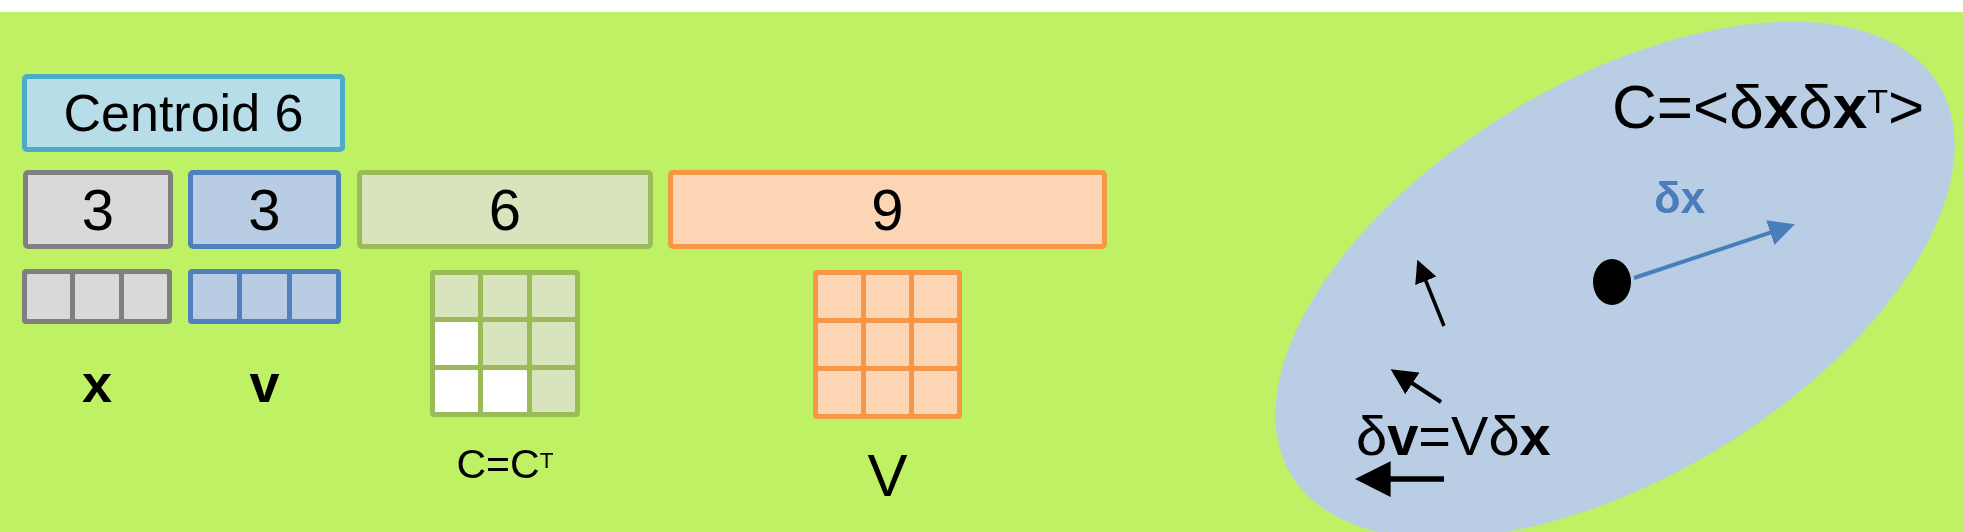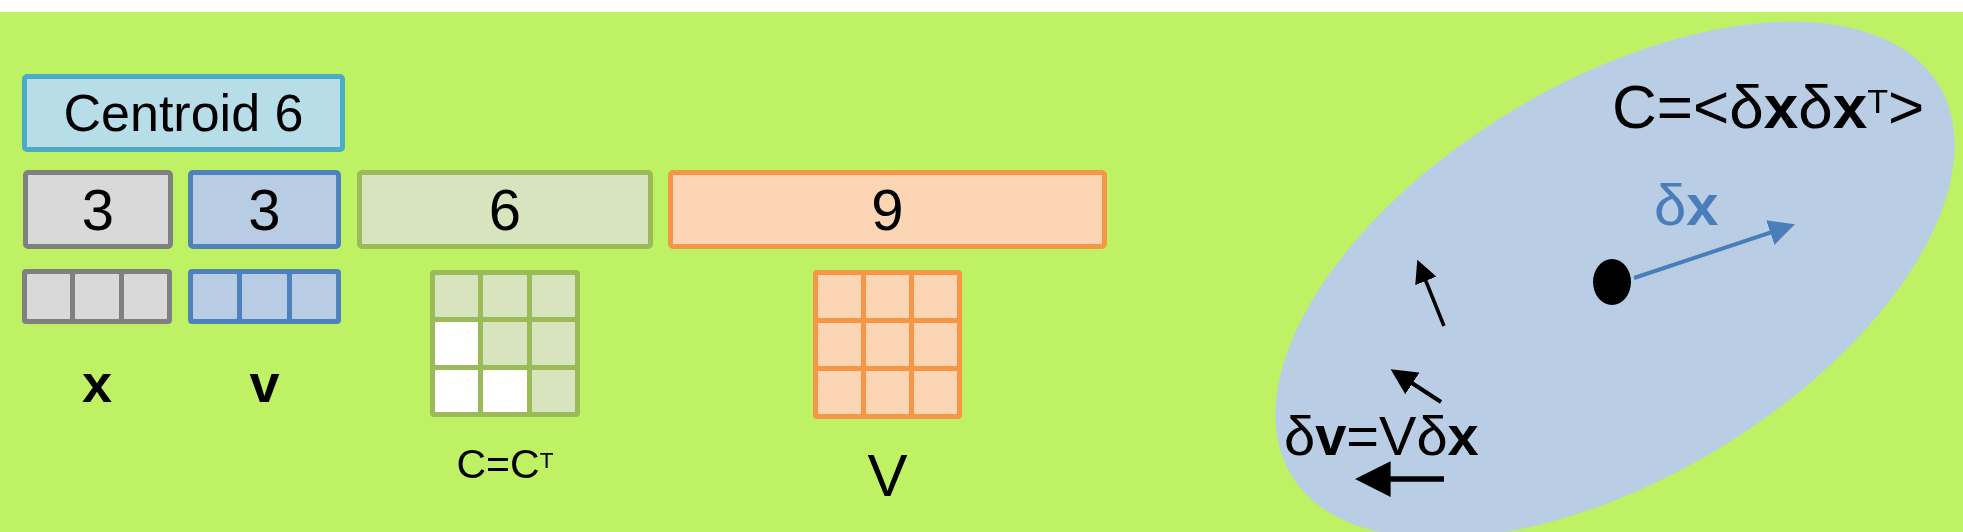--- a/index.html
+++ b/index.html
@@ -40,23 +40,23 @@
   .c-label{left:357px;width:296px;top:432px;}
   .vm-label{left:668px;width:439px;top:434px;font-size:60px;}
   .mat-label sup, .formula sup{font-size:0.55em;vertical-align:0.45em;}
 
   
   .phase-ellipse{position:absolute;left:1237px;top:70px;width:756px;height:396px;
                  background:#b9cde5;border-radius:50%;transform:rotate(-31deg);}
   .arrow-layer{position:absolute;left:0;top:0;pointer-events:none;}
   .formula{position:absolute;line-height:1;color:#000;white-space:nowrap;text-align:center;}
   .cov-formula{left:1612px;top:64px;font-size:62px;}
-  .dx-label{left:1654px;top:164px;font-size:58px;color:#4a7ebb;}
+  .dx-label{left:1654px;top:164px;font-size:44px;color:#4a7ebb;font-weight:bold;}
   .s-label{left:1508px;top:306px;font-size:60px;}
-  .dv-formula{left:1284px;top:396px;font-size:56px;}
+  .dv-formula{left:1356px;top:396px;font-size:56px;}
 </style>
 </head>
 <body>
 
 <div class="canvas">
 
   <div class="box group centroid-box">Centroid 6</div>
 
   <div class="box size x-size-box">3</div>
   <div class="box size v-size-box">3</div>

